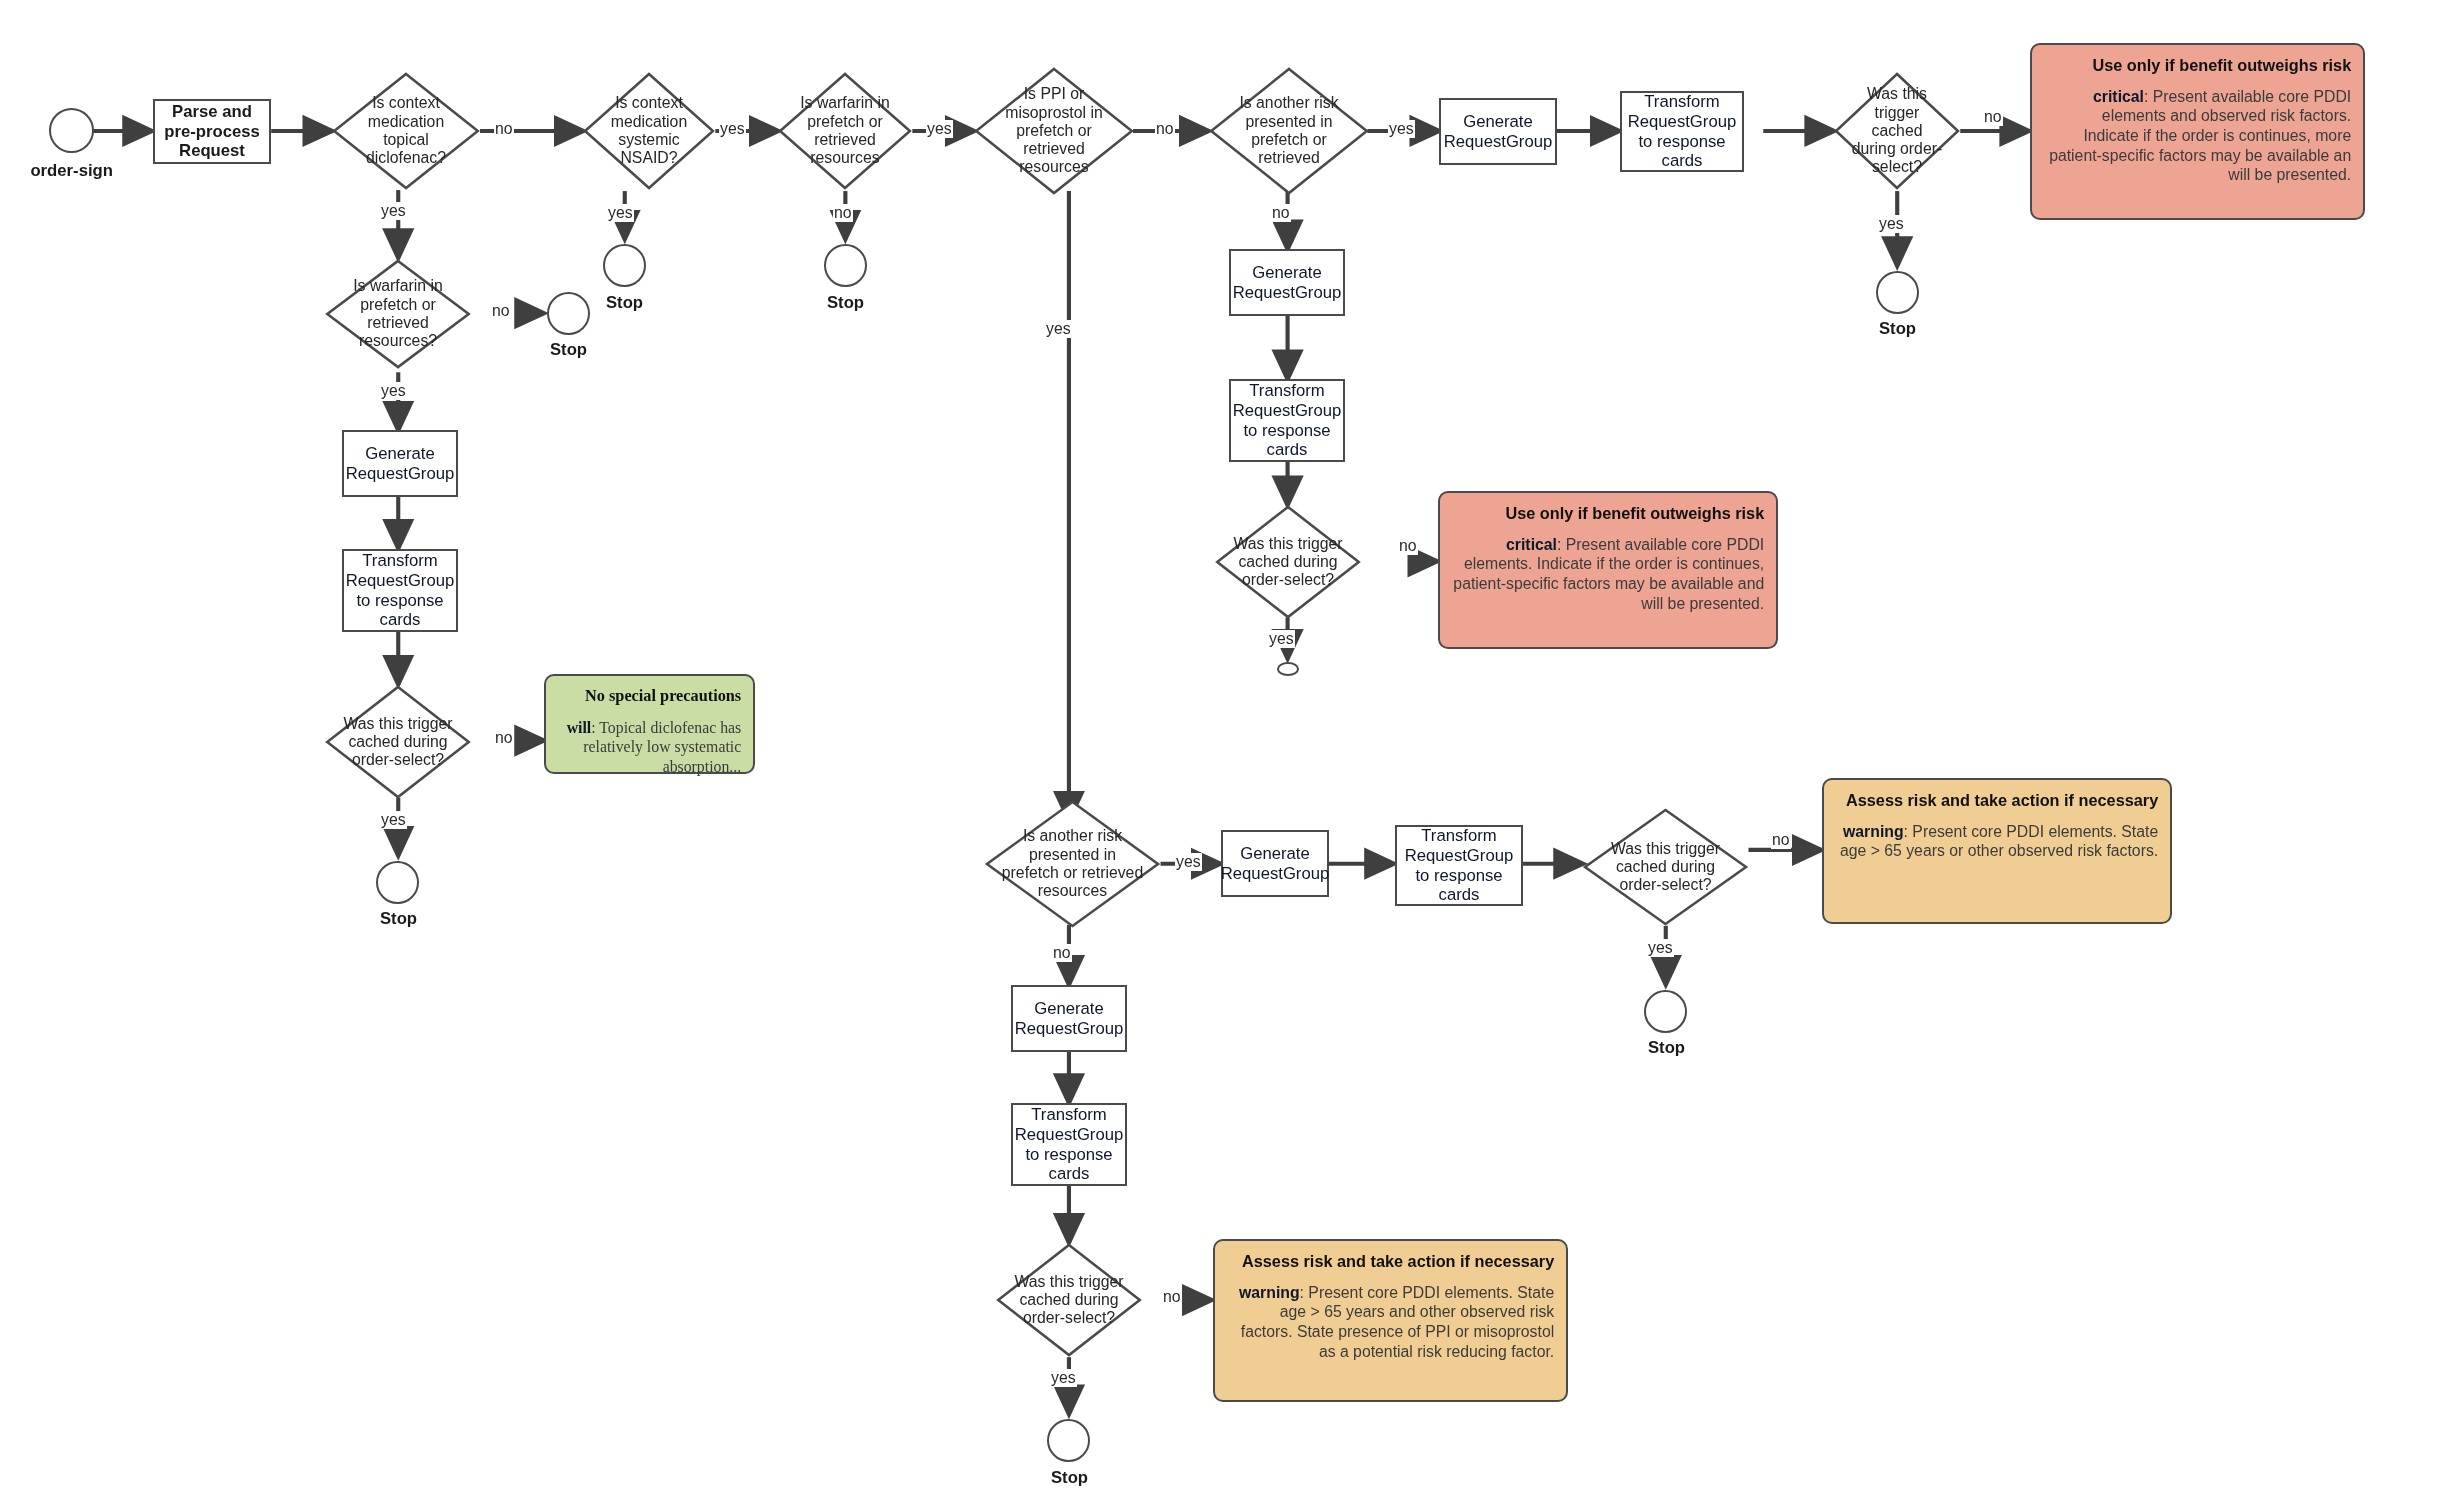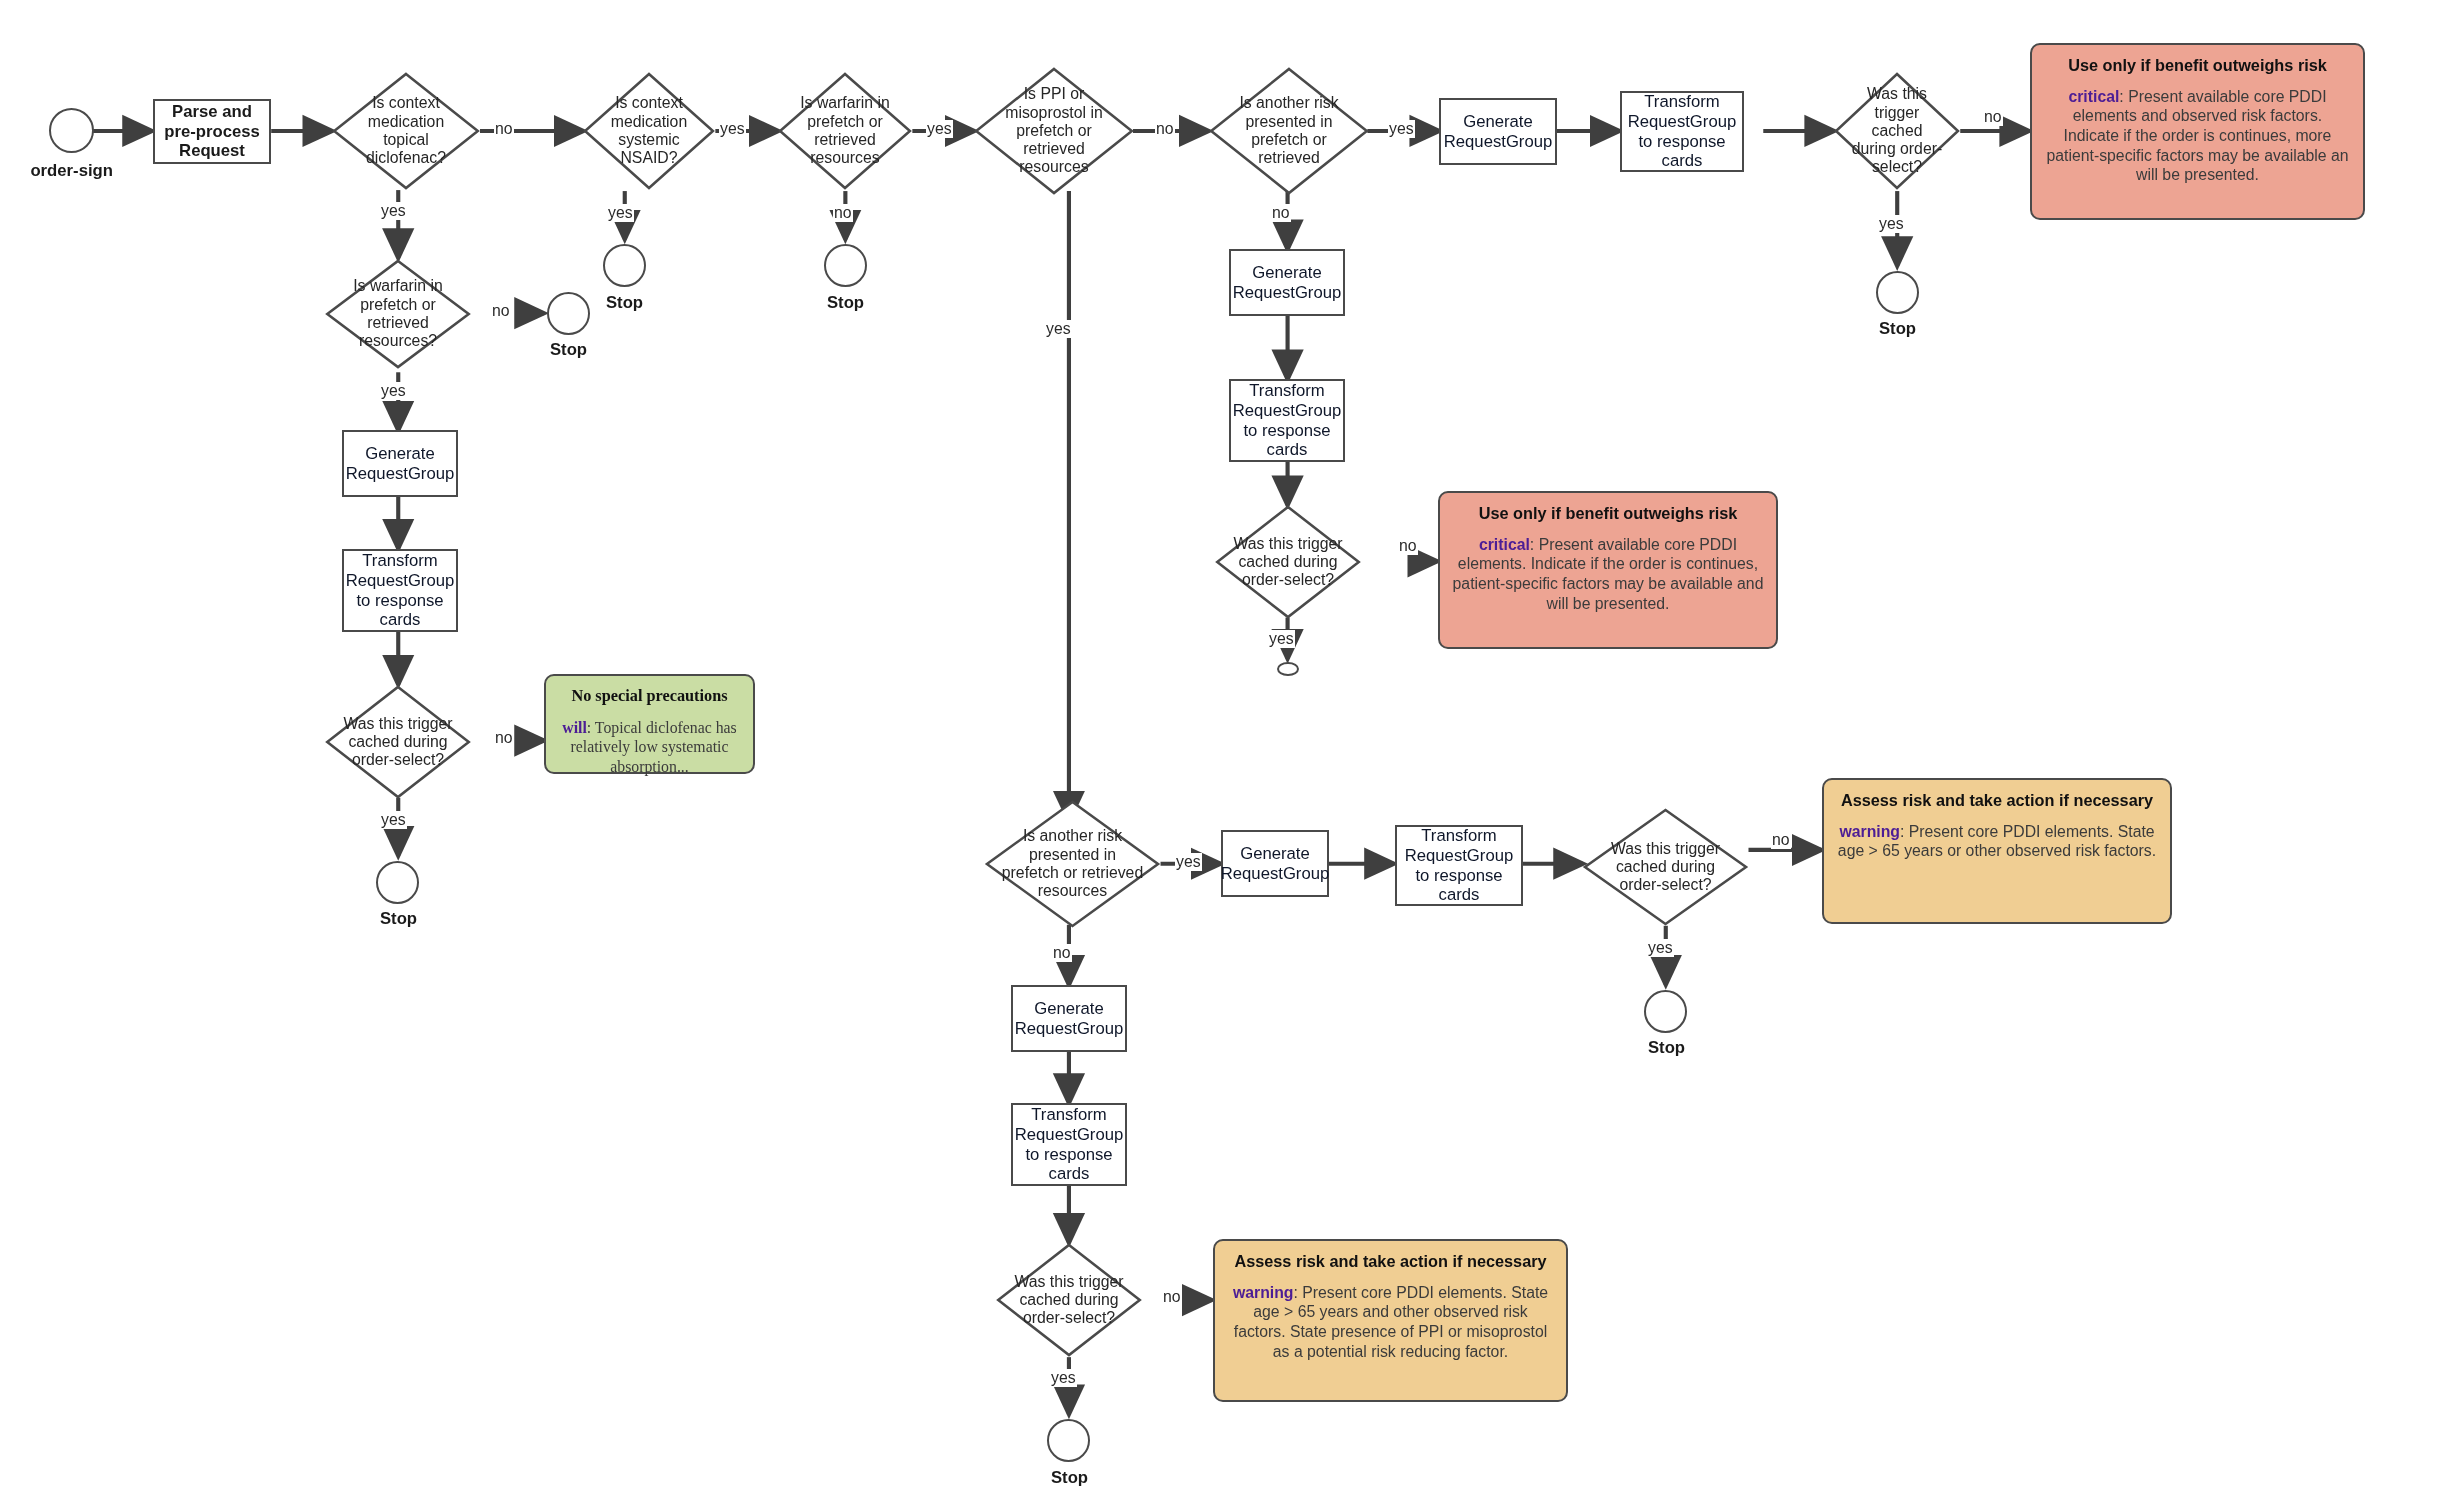--- a/index.html
+++ b/index.html
@@ -84,35 +84,35 @@
     padding: 0 13.8px;
     box-sizing: border-box;
   }
   
   .callout {
     position: absolute;
     border: 2px solid #4a4a4a;
     border-radius: 9.9px;
     box-sizing: border-box;
     padding: 9.9px 11.8px 11.8px;
-    text-align: center;
+    text-align: right;
     font-size: 15.8px;
     line-height: 1.24;
     color: #3b3b3b;
   }
   .callout .ctitle {
     display: block;
     font-weight: bold;
     color: #111111;
     font-size: 16.3px;
     margin-bottom: 11.8px;
   }
   .callout .clevel {
     font-weight: bold;
-    color: #4c1d95;
+    color: #0f172a;
   }
   .callout.red { background: #eda493; }
   .callout.green { background: #cadda4; font-family: Liberation Serif, serif; }
   .callout.orange { background: #f0ce93; }
   
   .elabel {
     position: absolute;
     font-size: 15.8px;
     color: #2b2b2b;
     white-space: nowrap;

